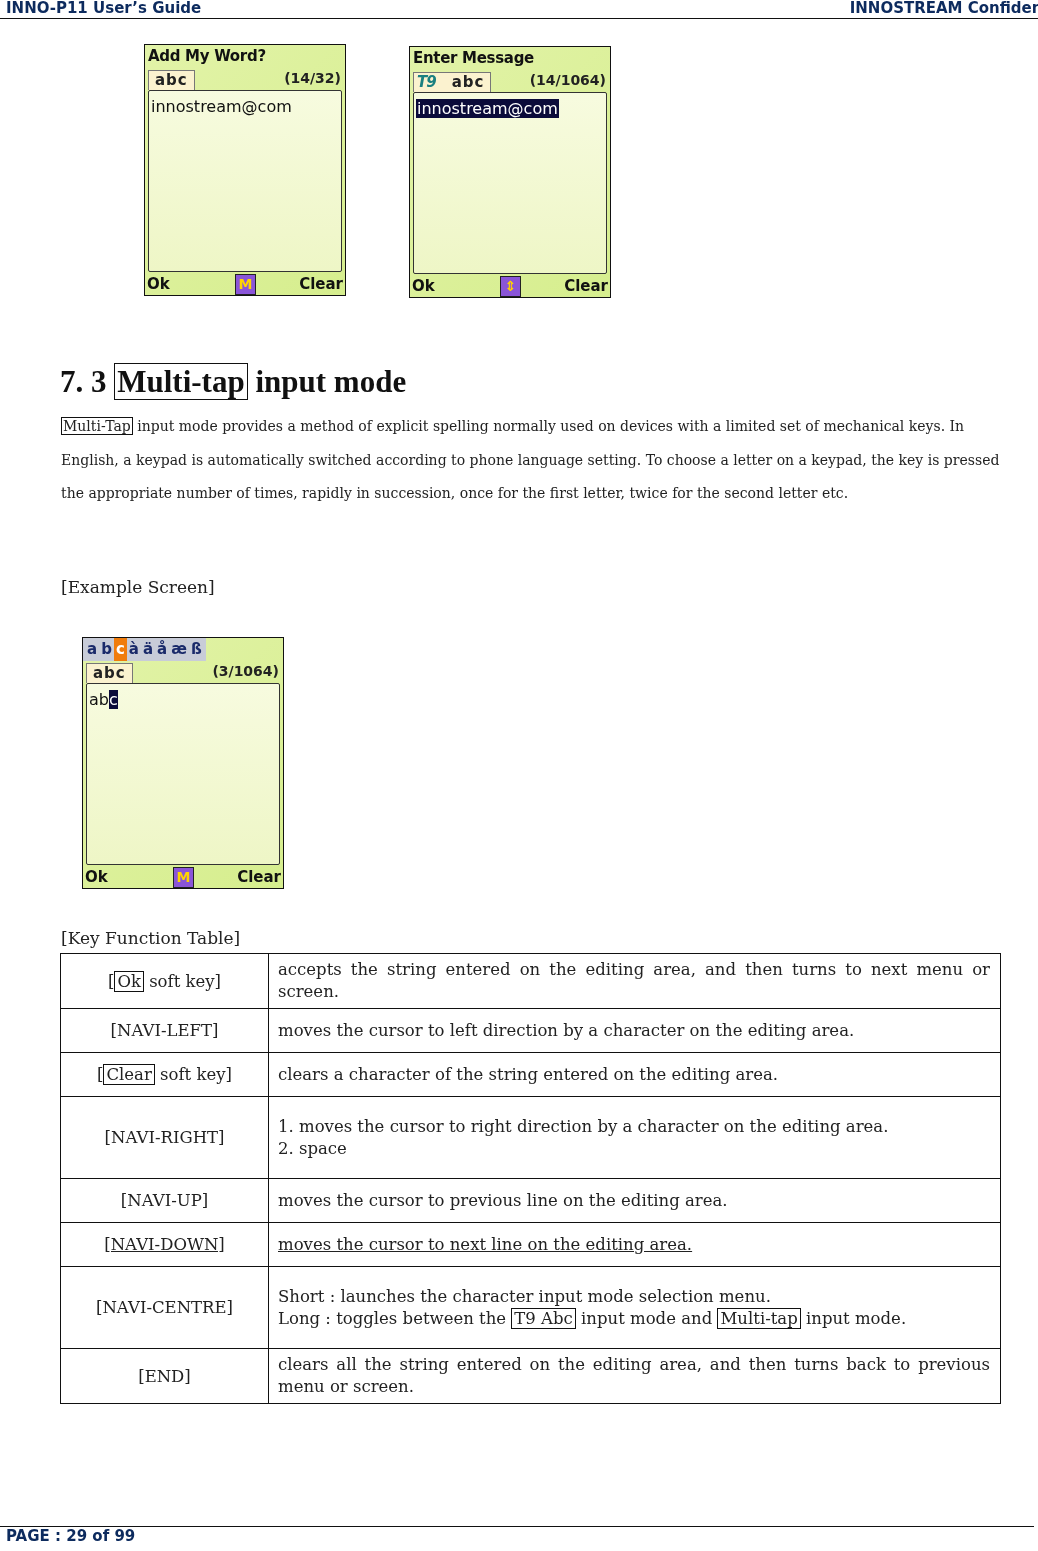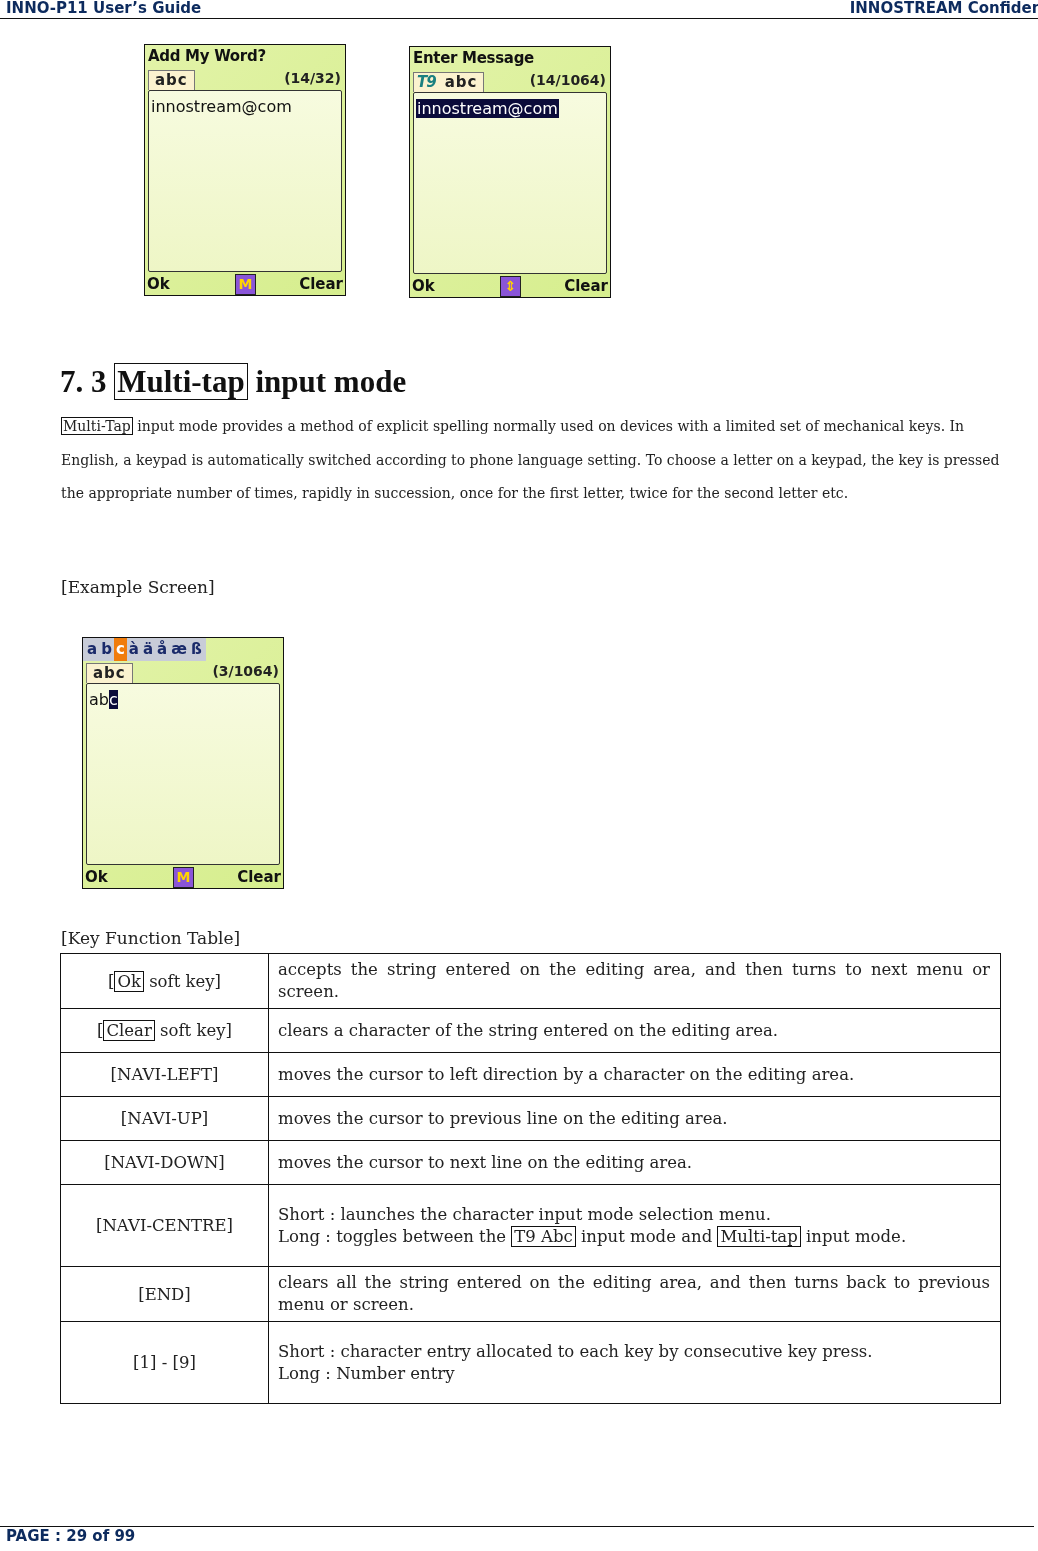--- a/index.html
+++ b/index.html
@@ -14,21 +14,21 @@
   .phone .title{position:absolute;left:3px;top:2px;font-weight:bold;font-size:15px;color:#111;letter-spacing:-0.3px;}
   .phone .modetab{position:absolute;left:3px;top:25px;height:19px;padding:0 6px;background:#fbf2cf;border:1px solid #777;border-bottom:none;font-weight:bold;font-size:15px;color:#222;line-height:19px;letter-spacing:1px;}
   .phone .counter{position:absolute;right:4px;top:25px;font-weight:bold;font-size:14px;color:#222;}
   .phone .edit{position:absolute;left:3px;top:45px;width:192px;height:180px;border:1px solid #333;border-radius:2px;background:linear-gradient(180deg,#f7fbdf 0%,#eef6c6 100%);}
   .phone .edit .txt{position:absolute;left:2px;top:6px;font-size:16px;color:#111;}
   .phone .edit .txt.sel{background:#0b0b3a;color:#fff;padding:0 1px;}
   .phone .soft{position:absolute;left:0;bottom:0;width:200px;height:22px;}
   .phone .soft .ok{position:absolute;left:2px;top:2px;font-weight:bold;font-size:15px;color:#111;}
   .phone .soft .clr{position:absolute;right:2px;top:2px;font-weight:bold;font-size:15px;color:#111;}
   .phone .soft .mid{position:absolute;left:90px;top:1px;width:19px;height:19px;background:#8a55d8;border:1px solid #222;color:#ffd400;font-weight:bold;font-size:14px;text-align:center;line-height:19px;}
-  .t9{color:#1b8080;font-style:italic;font-weight:bold;margin-right:9px;letter-spacing:-1px;}
+  .t9{color:#1b8080;font-style:italic;font-weight:bold;margin-right:16px;letter-spacing:-1px;}
   .charbar{position:absolute;left:0;top:0;height:23px;background:#c8ccd8;padding:0 2px;font-weight:bold;font-size:15px;color:#1a2a6a;line-height:23px;}
   .charbar span{display:inline-block;padding:0 2px;}
   .charbar span.hl{background:#f07c0c;color:#fff;}
   .cursor{background:#0b0b3a;color:#fff;}
 
   .h2{position:absolute;left:60px;top:364px;font-family:"Liberation Serif","DejaVu Serif",serif;font-weight:bold;font-size:31px;color:#111;}
   .box{border:1px solid #111;padding:0 2px;}
   .para{position:absolute;left:61px;top:410px;width:965px;font-size:14px;line-height:33.5px;color:#222;}
   .label{position:absolute;font-size:17px;color:#222;}
 
@@ -106,52 +106,52 @@
 
 <div class="label" style="left:61px;top:928px;">[Key Function Table]</div>
 
 <table class="kf">
   <tbody>
       <tr style="height:55px;">
     <td class="k"><span>[</span><span class="ib">Ok</span><span> soft key]</span></td>
     <td class="d">accepts the string entered on the editing area, and then turns to next menu or screen.</td>
   </tr>
   <tr style="height:44px;">
+    <td class="k">[NAVI-LEFT]</td>
+    <td class="d">moves the cursor to left direction by a character on the editing area.</td>
+  </tr>
+  <tr style="height:44px;">
     <td class="k"><span>[</span><span class="ib">Clear</span><span> soft key]</span></td>
     <td class="d">clears a character of the string entered on the editing area.</td>
   </tr>
-  <tr style="height:44px;">
-    <td class="k">[NAVI-LEFT]</td>
-    <td class="d">moves the cursor to left direction by a character on the editing area.</td>
+  <tr style="height:82px;">
+    <td class="k">[NAVI-RIGHT]</td>
+    <td class="d">
+          <div>1. moves the cursor to right direction by a character on the editing area.</div>
+          <div>2. space</div>
+        </td>
   </tr>
   <tr style="height:44px;">
     <td class="k">[NAVI-UP]</td>
     <td class="d">moves the cursor to previous line on the editing area.</td>
   </tr>
-  <tr style="height:44px;">
+  <tr style="height:44px;text-decoration:underline;">
     <td class="k">[NAVI-DOWN]</td>
     <td class="d">moves the cursor to next line on the editing area.</td>
   </tr>
   <tr style="height:82px;">
     <td class="k">[NAVI-CENTRE]</td>
     <td class="d">
           <div><span>Short</span><span> : launches the character input mode selection menu.</span></div>
           <div><span>Long</span><span> : toggles between the </span><span class="ib">T9 Abc</span><span> input mode and </span><span class="ib">Multi-tap</span><span> input mode.</span></div>
         </td>
   </tr>
   <tr style="height:55px;">
     <td class="k">[END]</td>
     <td class="d">clears all the string entered on the editing area, and then turns back to previous menu or screen.</td>
   </tr>
-  <tr style="height:82px;">
-    <td class="k">[1] -  [9]</td>
-    <td class="d">
-          <div><span>Short</span><span> : character entry allocated to each key by consecutive key press.</span></div>
-          <div><span>Long</span><span> : Number entry</span></div>
-        </td>
-  </tr>
 </tbody>
   </table>
 
 <div class="ftr">
   <span class="t">PAGE : 29 of 99</span>
 
 </div>
 
 </body></html>

